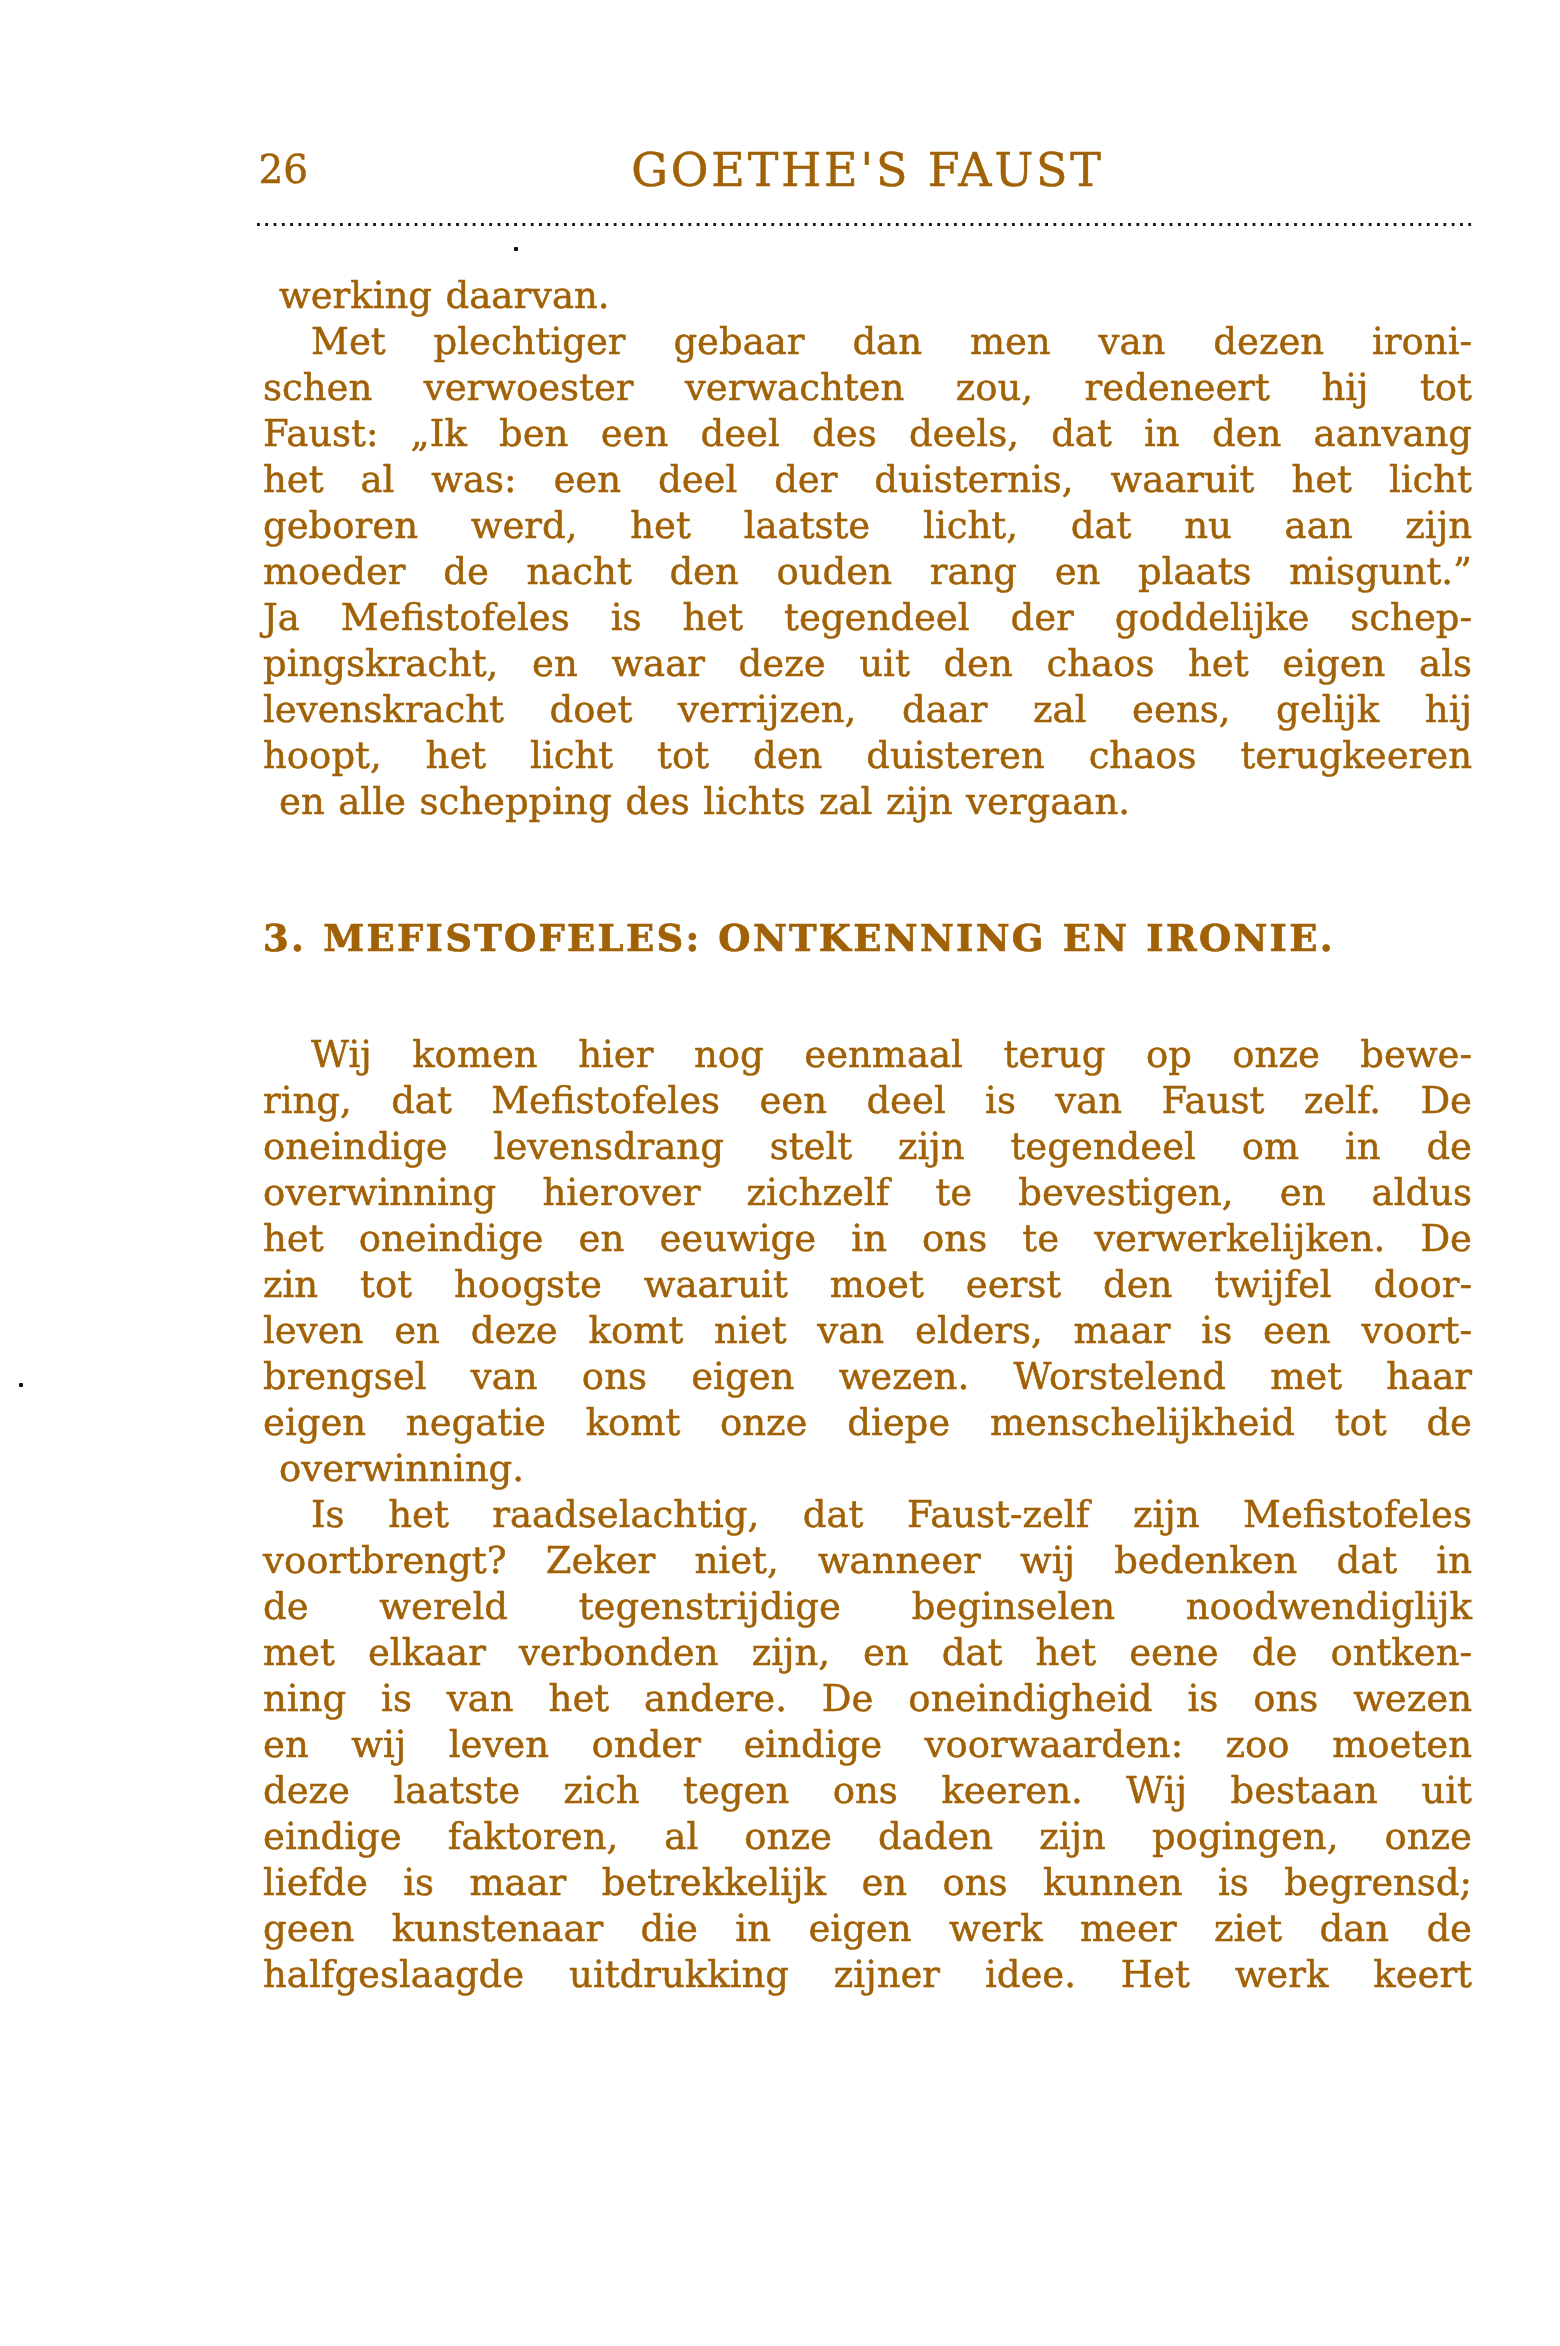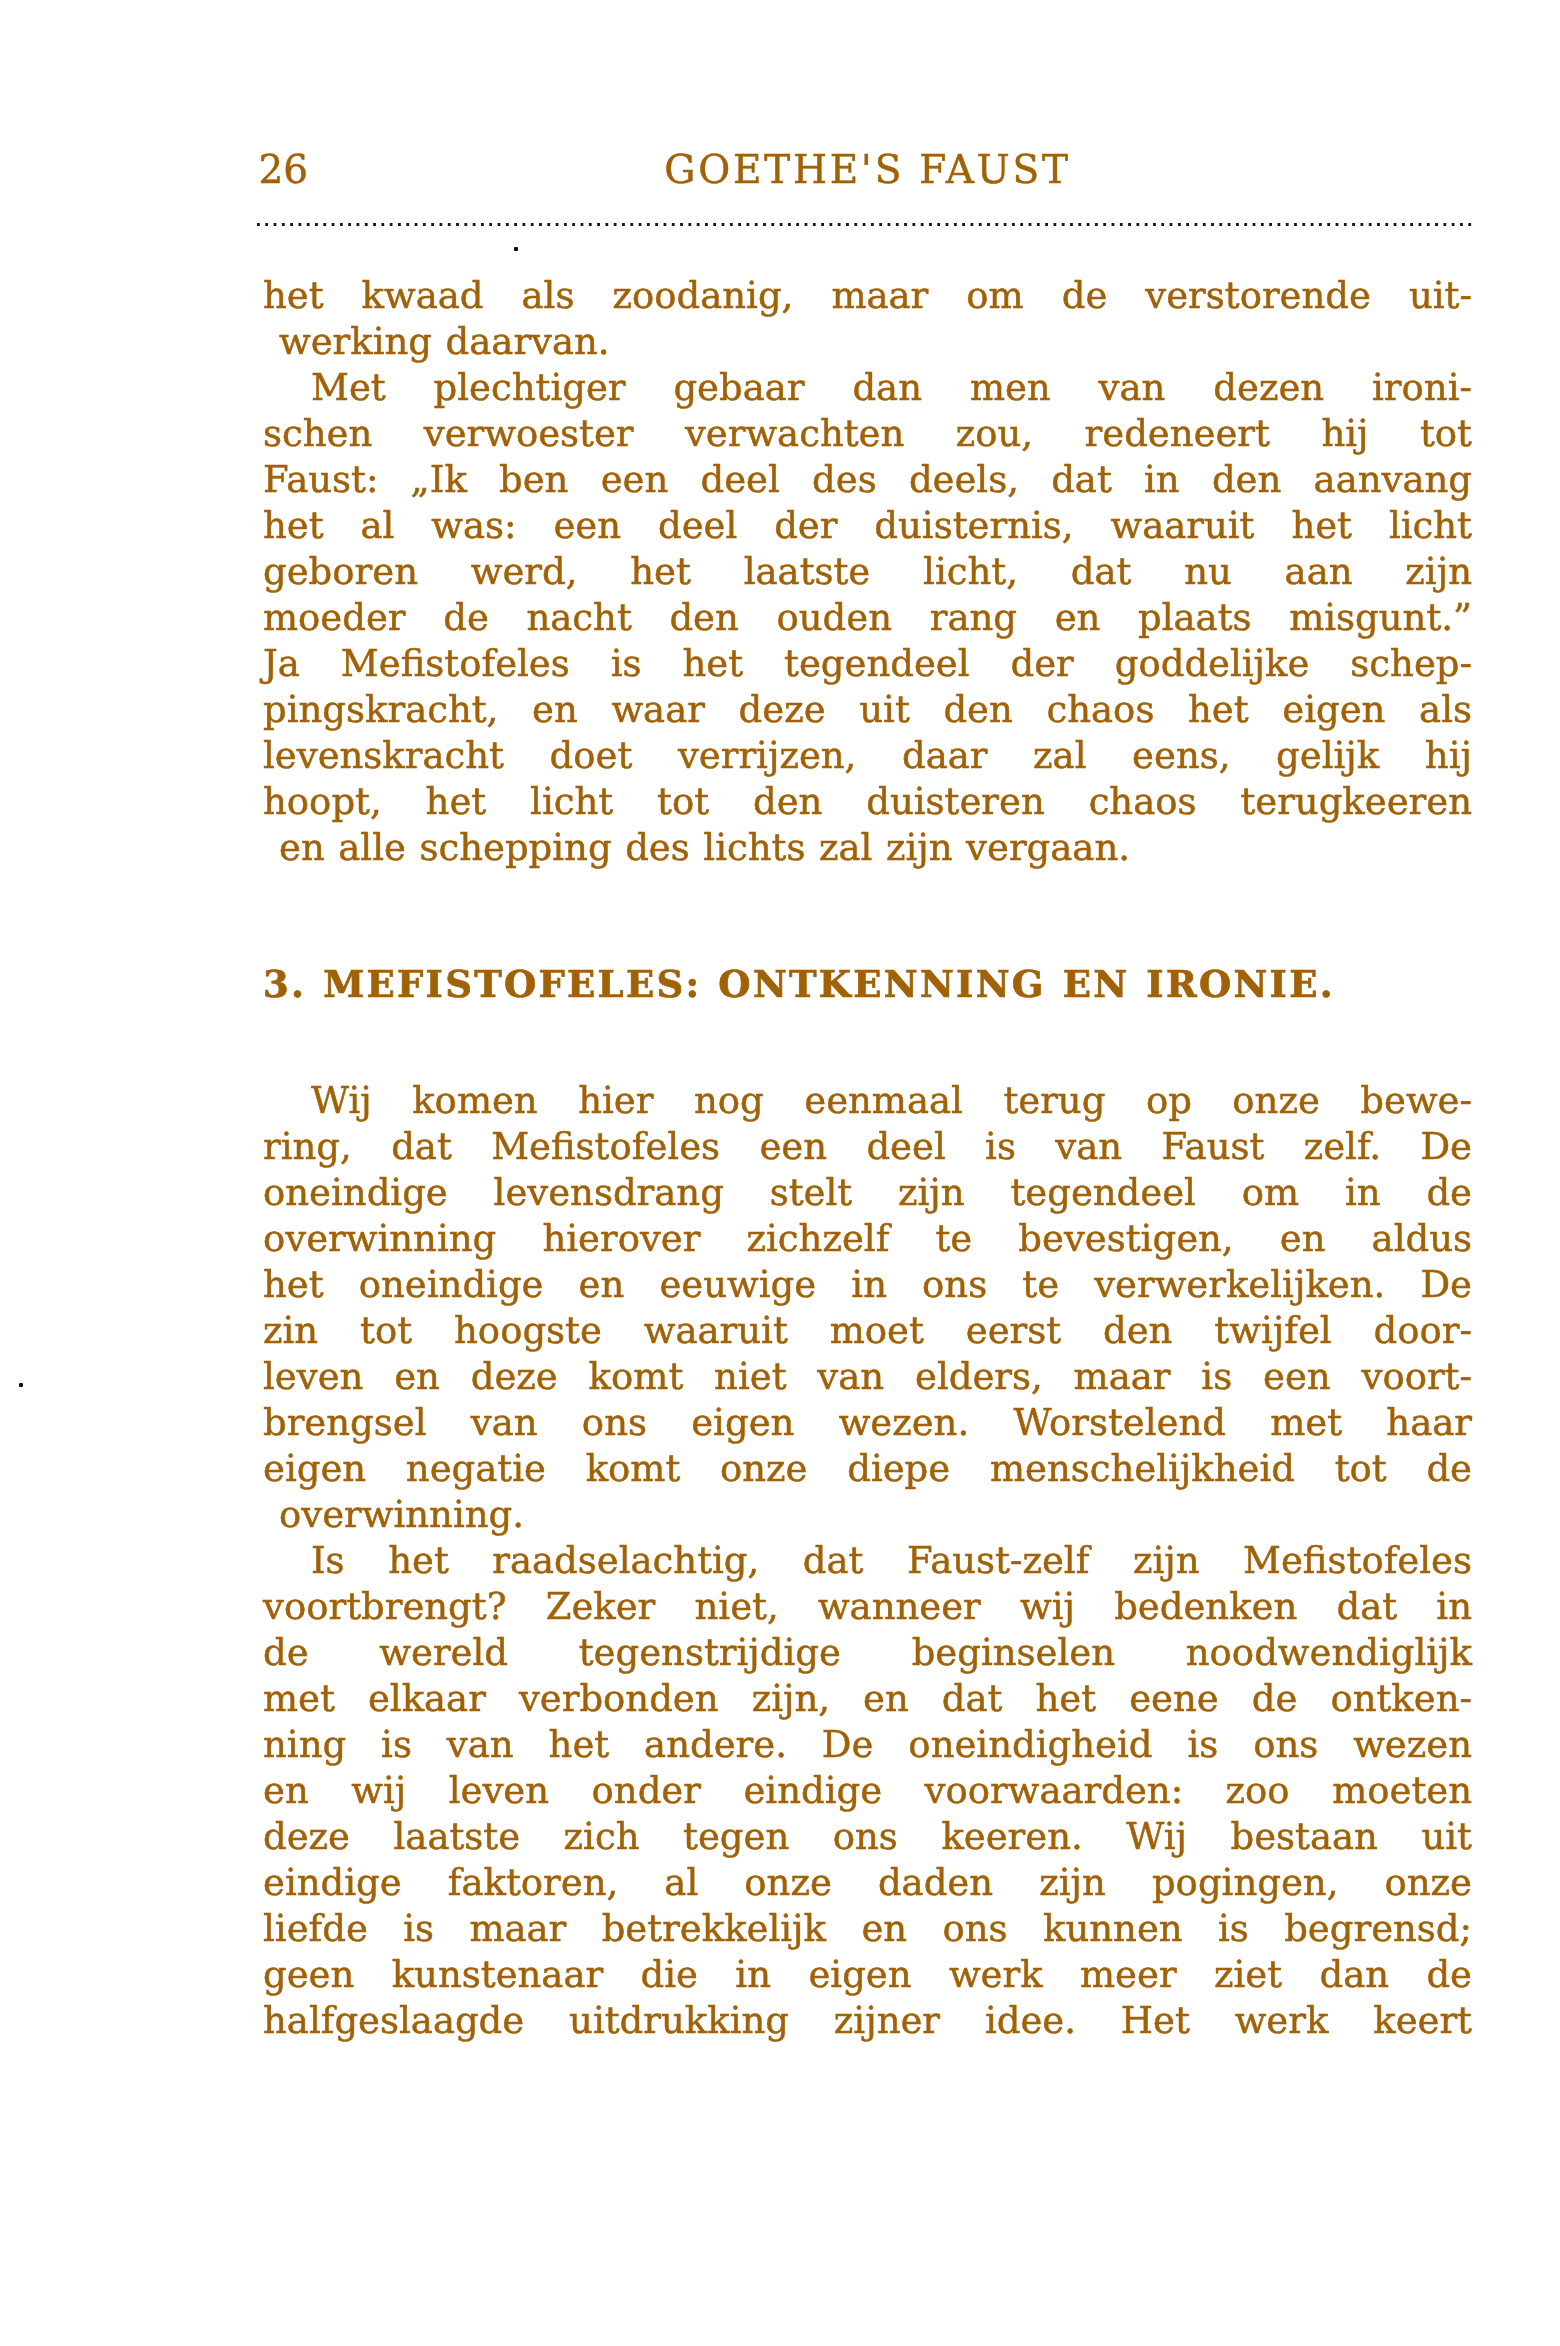--- a/index.html
+++ b/index.html
@@ -27,21 +27,21 @@
     top: 1.8px;
     font-size: 39px;
     line-height: 44px;
   }
   .running-title {
     position: absolute;
     left: 0;
     right: 0;
     top: 1.8px;
     text-align: center;
-    font-size: 39px;
+    font-size: 46px;
     line-height: 44px;
     letter-spacing: 2.8px;
   }
   .dotted-rule {
     position: absolute;
     left: 257px;
     top: 222px;
     width: 1215px;
     height: 3.7px;
     background-image: repeating-linear-gradient(to right, #161616 0px 2.8px, transparent 2.8px 8.3px);
@@ -96,21 +96,20 @@
   <header class="running-head">
     <span class="pagenum">26</span>
     <span class="running-title">GOETHE'S FAUST</span>
   </header>
 
   <div class="dotted-rule"></div>
 
   <main class="text-block">
 
   <div class="paragraph">
-        <div class="bline">het kwaad als zoodanig, maar om de verstorende uit-</div>
         <div class="bline lastline">werking daarvan.</div>
       </div>
       <div class="paragraph indent">
         <div class="bline">Met plechtiger gebaar dan men van dezen ironi-</div>
         <div class="bline">schen verwoester verwachten zou, redeneert hij tot</div>
         <div class="bline">Faust: „Ik ben een deel des deels, dat in den aanvang</div>
         <div class="bline">het al was: een deel der duisternis, waaruit het licht</div>
         <div class="bline">geboren werd, het laatste licht, dat nu aan zijn</div>
         <div class="bline">moeder de nacht den ouden rang en plaats misgunt.”</div>
         <div class="bline">Ja Mefistofeles is het tegendeel der goddelijke schep-</div>

